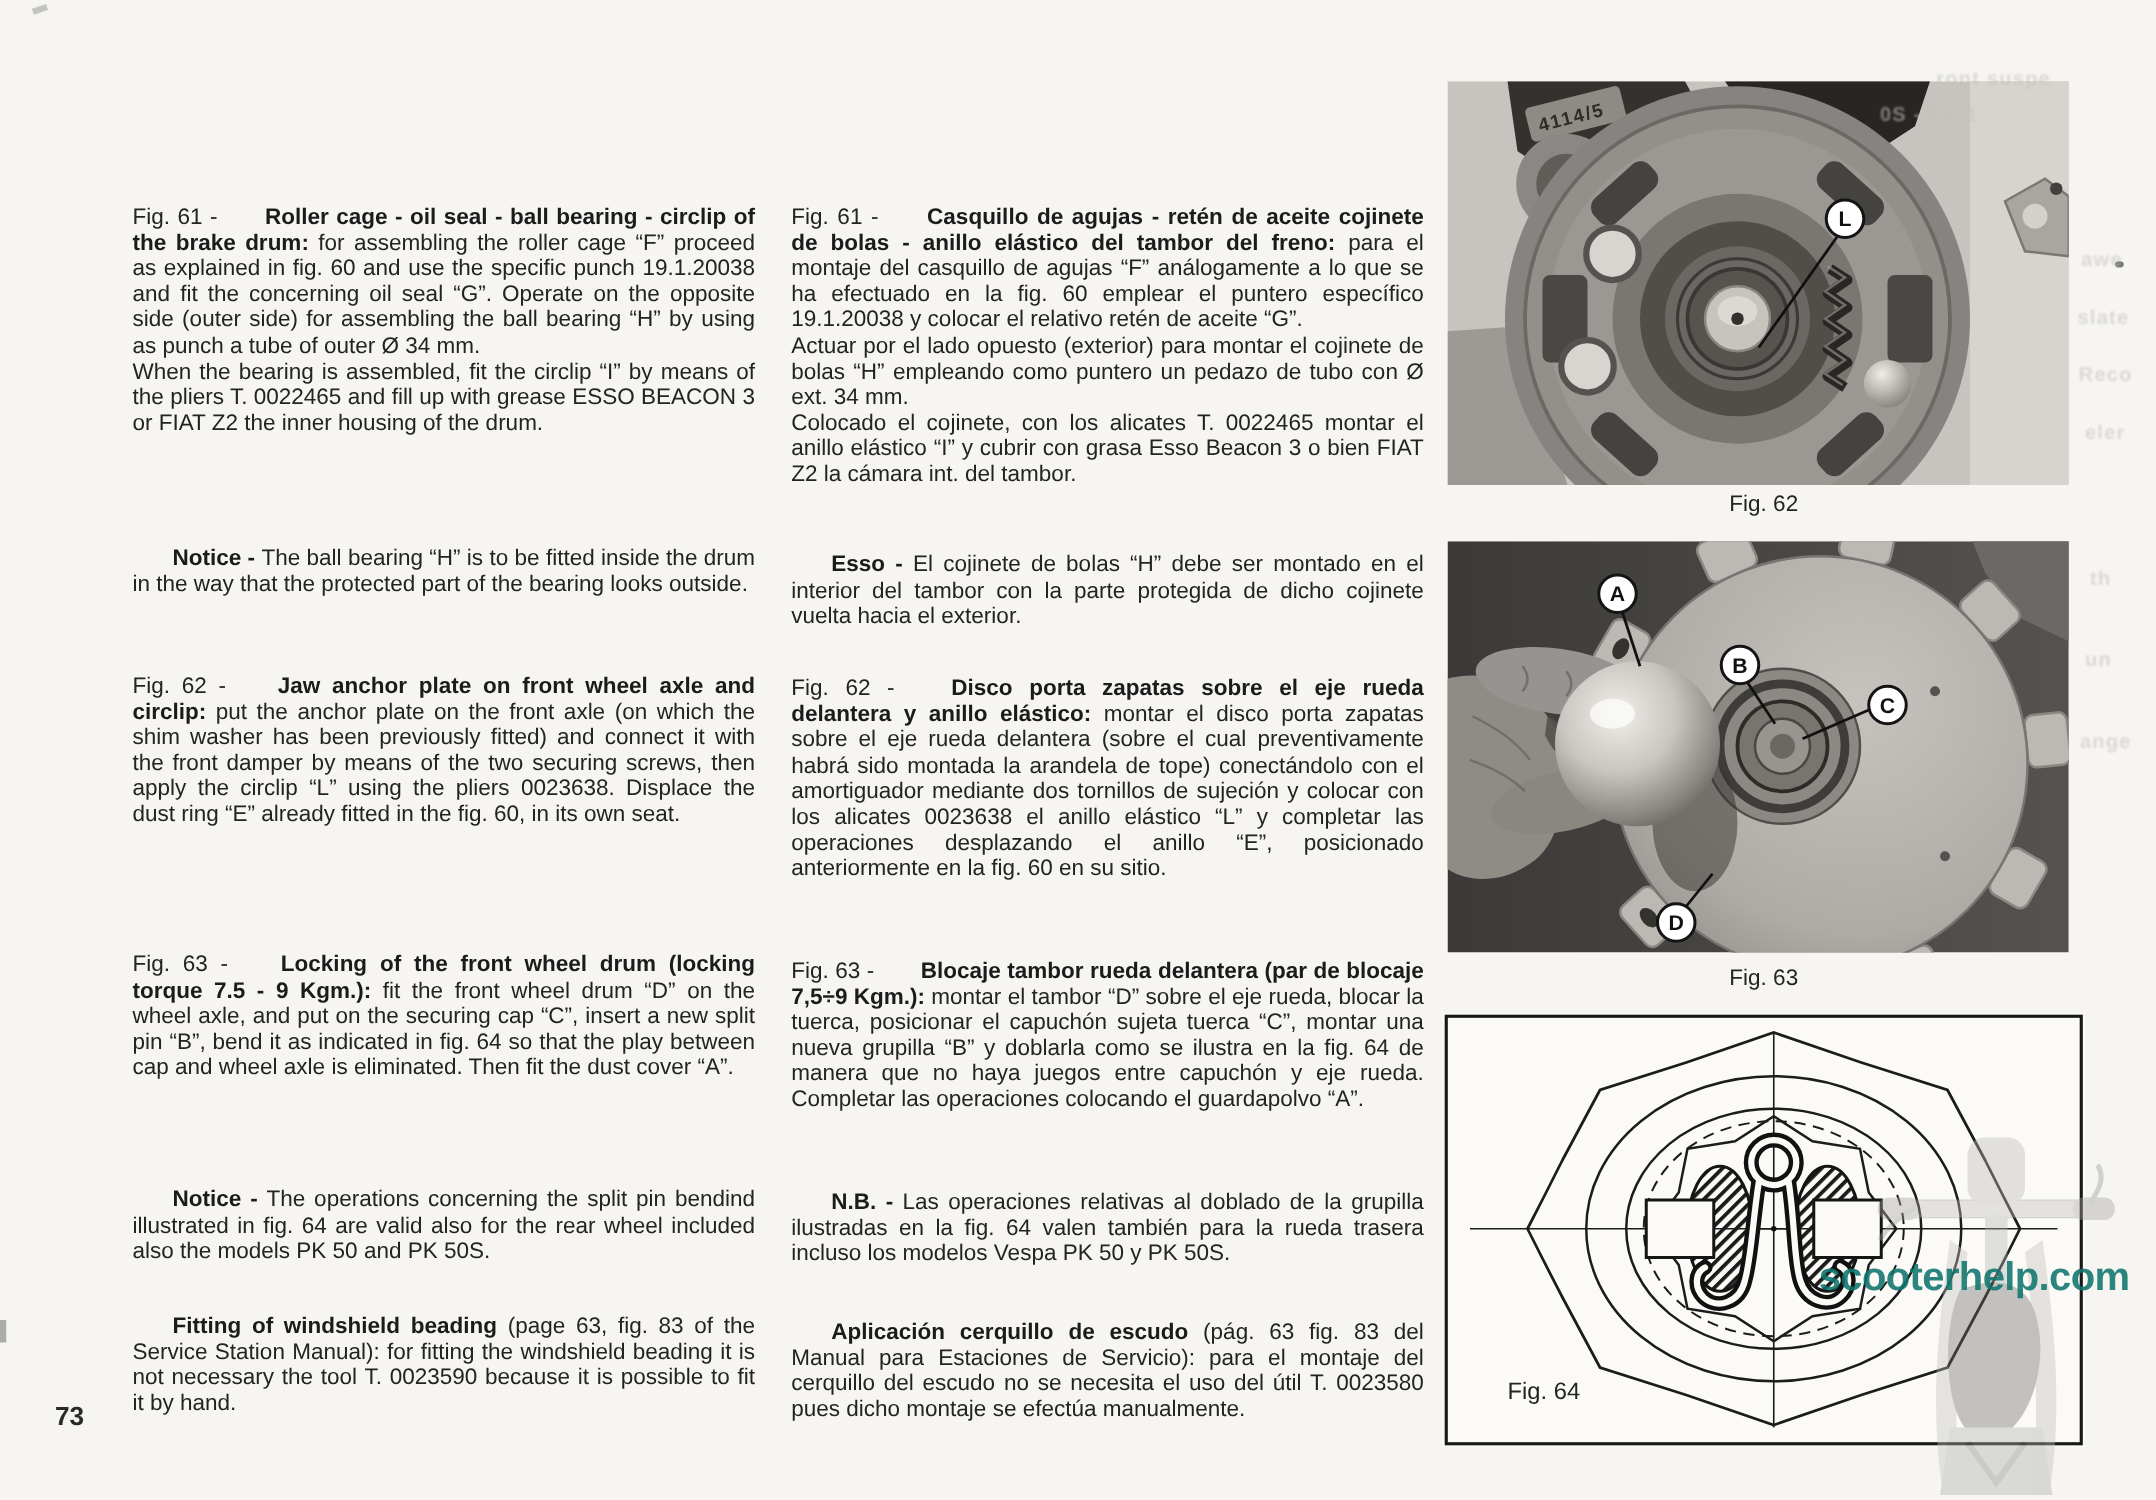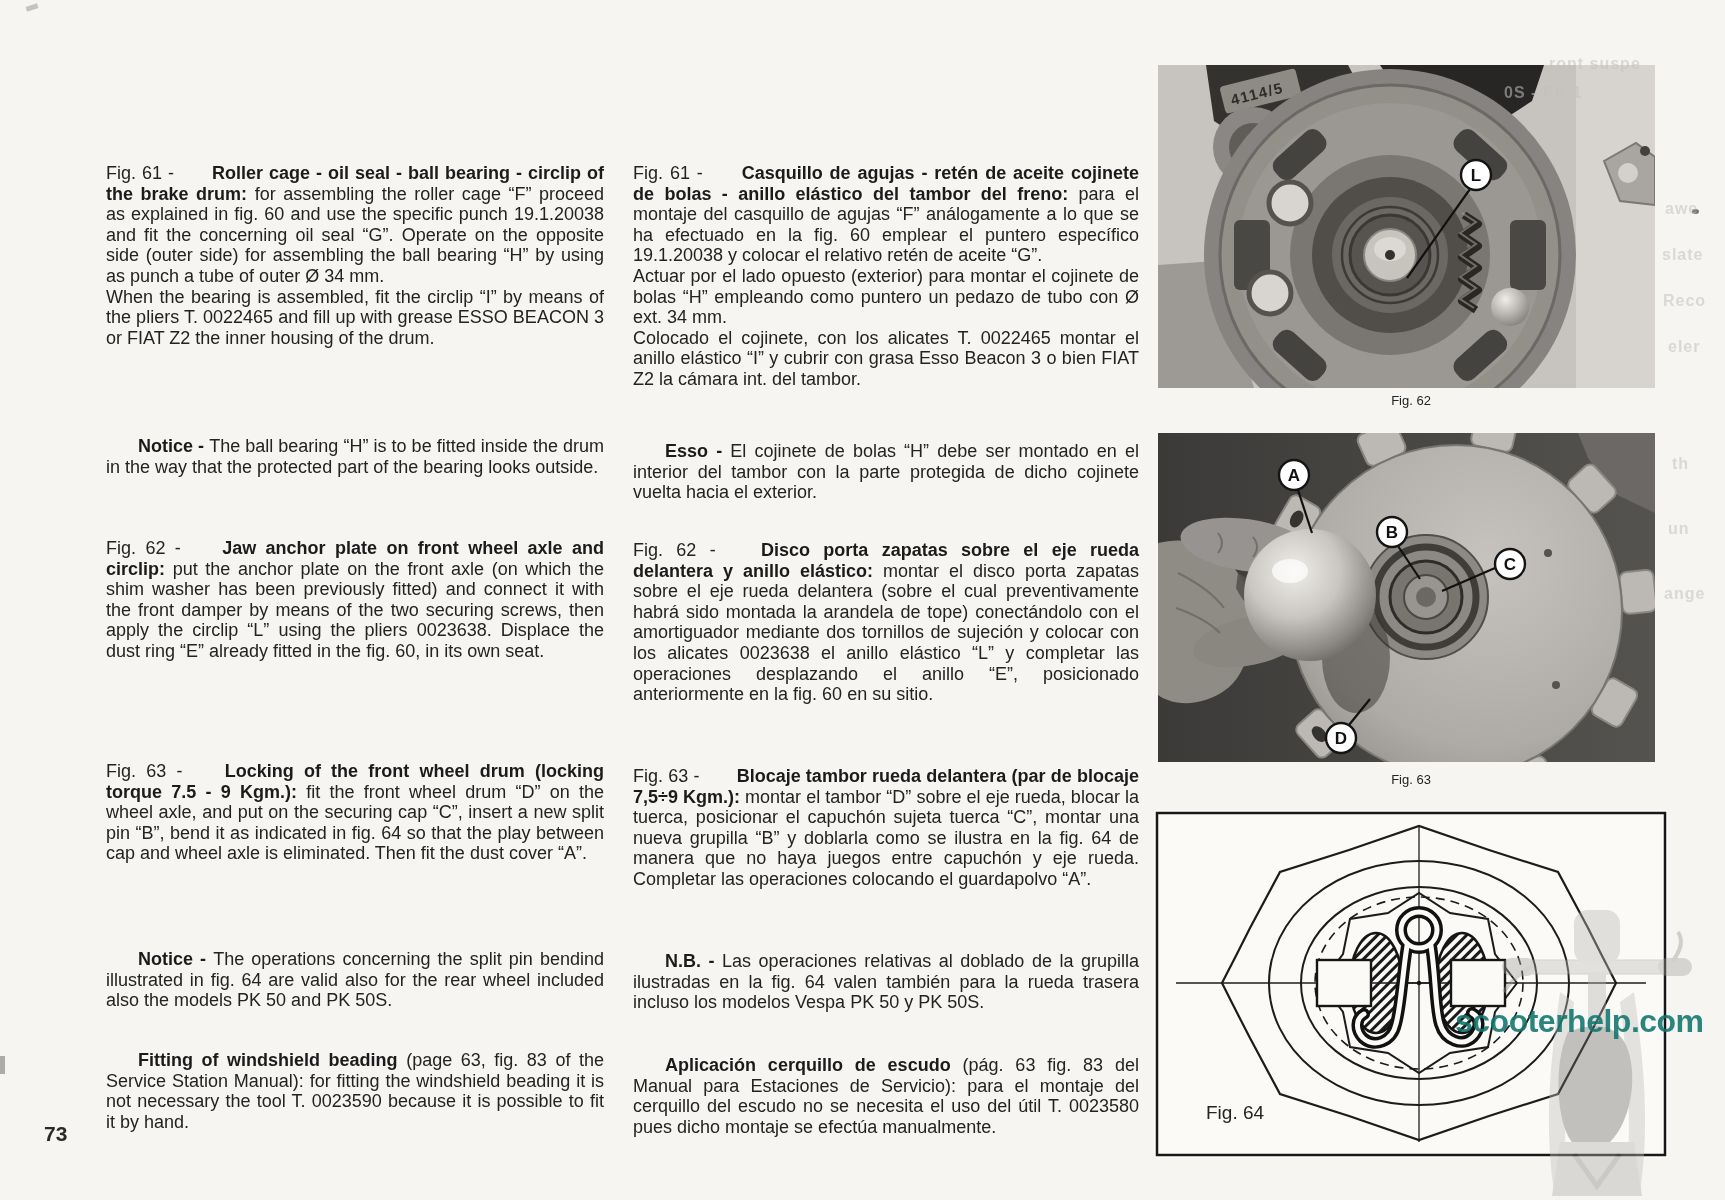--- a/index.html
+++ b/index.html
@@ -11,21 +11,21 @@
   }
   .para{
     position:absolute;margin:0;
     font-size:18px;line-height:20.6px;
     text-align:justify;color:#232323;
     white-space:pre-line;
   }
   .para b{font-weight:700;color:#1b1b1b;margin-left:32px;}
   .figcap{
     position:absolute;left:1154px;width:514px;text-align:center;
-    font-size:13px;color:#242424;
+    font-size:18px;color:#242424;
   }
   .pagenum{
     position:absolute;left:44px;top:1122px;
     font-size:21px;font-weight:600;color:#2a2a2a;
   }
   .photo{position:absolute;display:block;}
   .watermark{
     position:absolute;left:1455px;top:1003px;z-index:6;
     font-size:32px;font-weight:700;color:#0f766e;opacity:.88;
     letter-spacing:-.5px;

